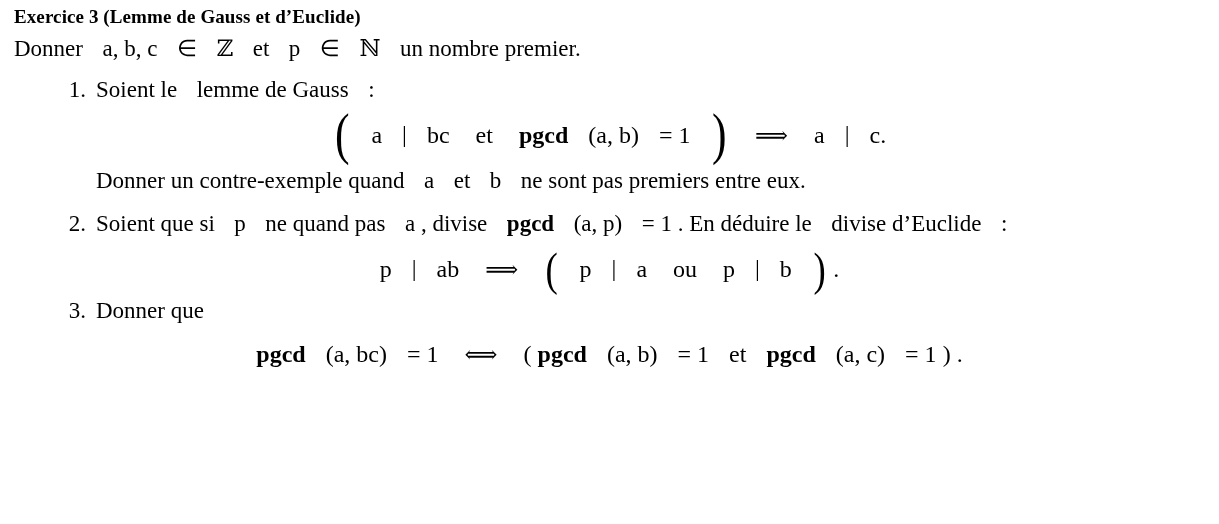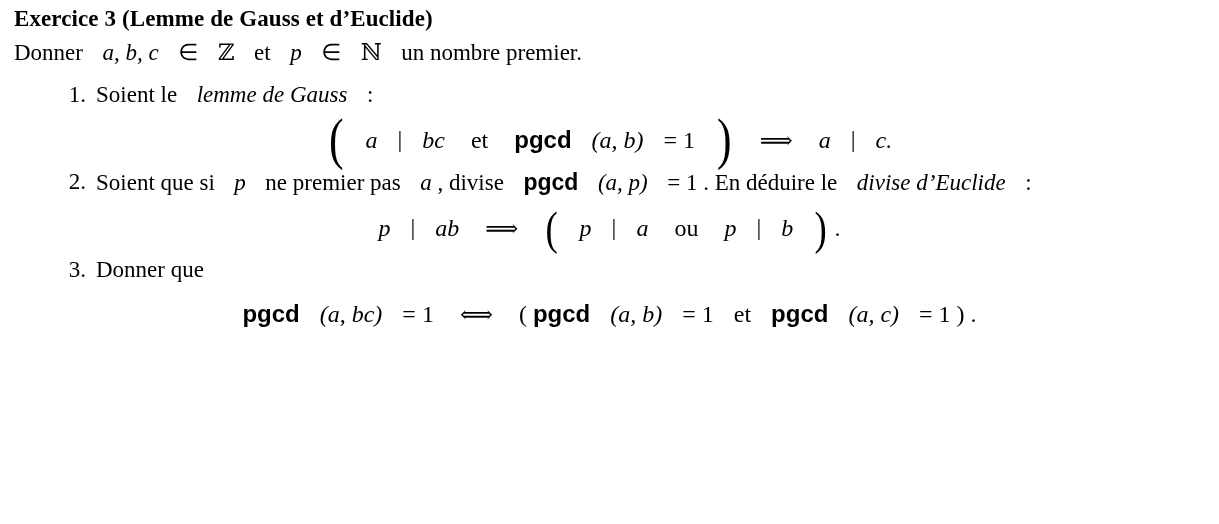--- a/index.html
+++ b/index.html
@@ -16,21 +16,21 @@
   }
   .page {
     position: relative;
     width: 1219px;
     height: 524px;
     padding: 0;
   }
   .title {
     font-family: "Liberation Serif", serif;
     font-weight: bold;
-    font-size: 23px;
+    font-size: 19px;
     line-height: 1.15;
     margin: 6px 0 0 14px;
     letter-spacing: 0.1px;
   }
   .intro {
     font-size: 23px;
     line-height: 1.2;
     margin: 7px 0 0 14px;
   }
   .item {
@@ -57,24 +57,23 @@
     margin-top: 18px;
   }
   .display {
     text-align: center;
     font-size: 24px;
     margin-top: 16px;
   }
   
   .mi {
     font-family: "Liberation Serif", serif;
-    font-style: italic;
   }
   .mb {
-    font-family: Liberation Sans, sans-serif;
+    font-family: Liberation Serif, serif;
     font-weight: bold;
     font-style: normal;
   }
   .mr {
     font-style: normal;
   }
   .bb {
     font-family: "DejaVu Serif", serif;
     font-style: normal;
   }
@@ -172,29 +171,40 @@
     <span class="sp-lg"></span>
     <span class="arrow">⟹</span>
     <span class="sp-lg"></span>
     <span class="mi">a</span>
     <span class="sp"></span>
     <span class="mr mid">|</span>
     <span class="sp"></span>
     <span class="mi">c.</span>
   </div>
 
+  <div class="sub">
+    <span>Donner un contre-exemple quand</span>
+    <span class="sp"></span>
+    <span class="mi">a</span>
+    <span class="sp"></span>
+    <span>et</span>
+    <span class="sp"></span>
+    <span class="mi">b</span>
+    <span class="sp"></span>
+    <span>ne sont pas premiers entre eux.</span>
+  </div>
 
   <div class="item">
     <div class="num">2.</div>
     <div class="body">
       <span>Soient que si</span>
       <span class="sp"></span>
       <span class="mi">p</span>
       <span class="sp"></span>
-      <span>ne premier pas</span>
+      <span>ne quand pas</span>
       <span class="sp"></span>
       <span class="mi">a</span>
       <span>, divise</span>
       <span class="sp"></span>
       <span class="mb">pgcd</span>
       <span class="sp"></span>
       <span class="mi">(a, p)</span>
       <span class="sp"></span>
       <span class="mr">= 1</span>
       <span>. En déduire le</span>

